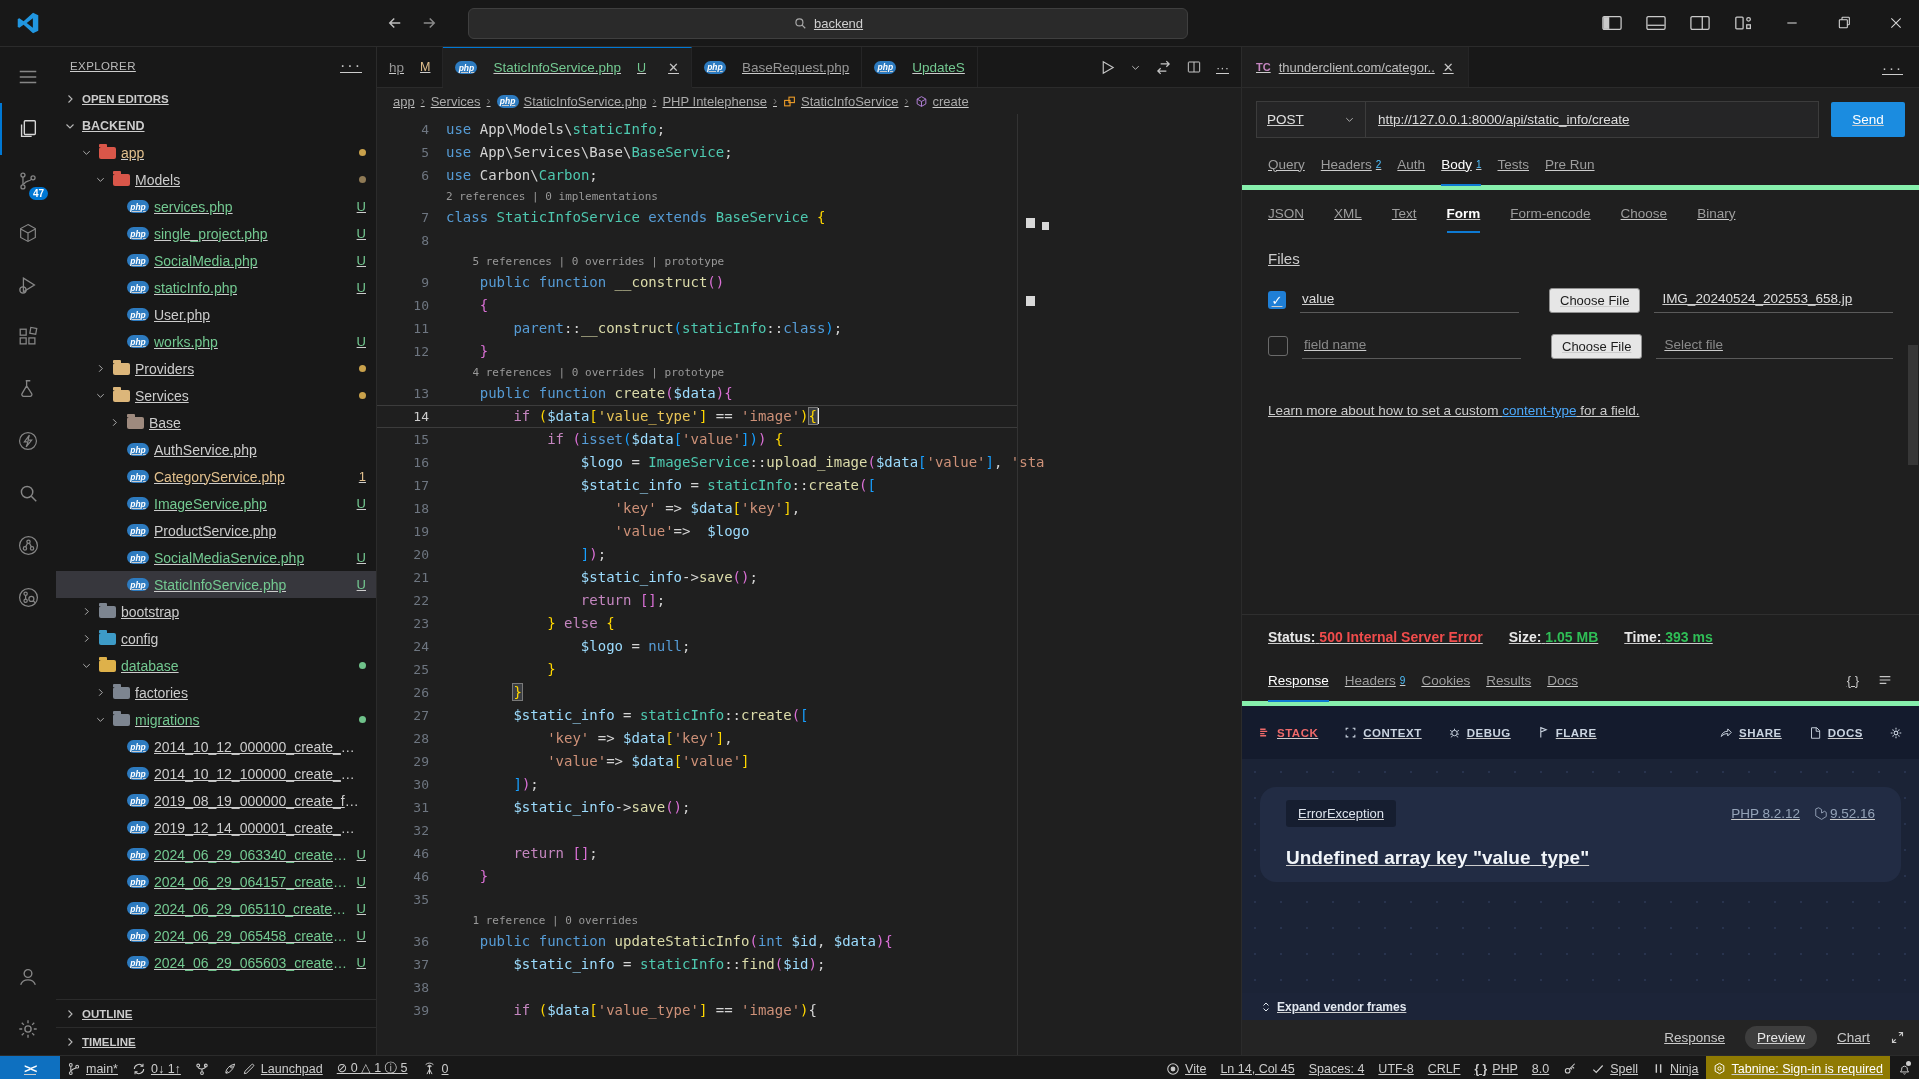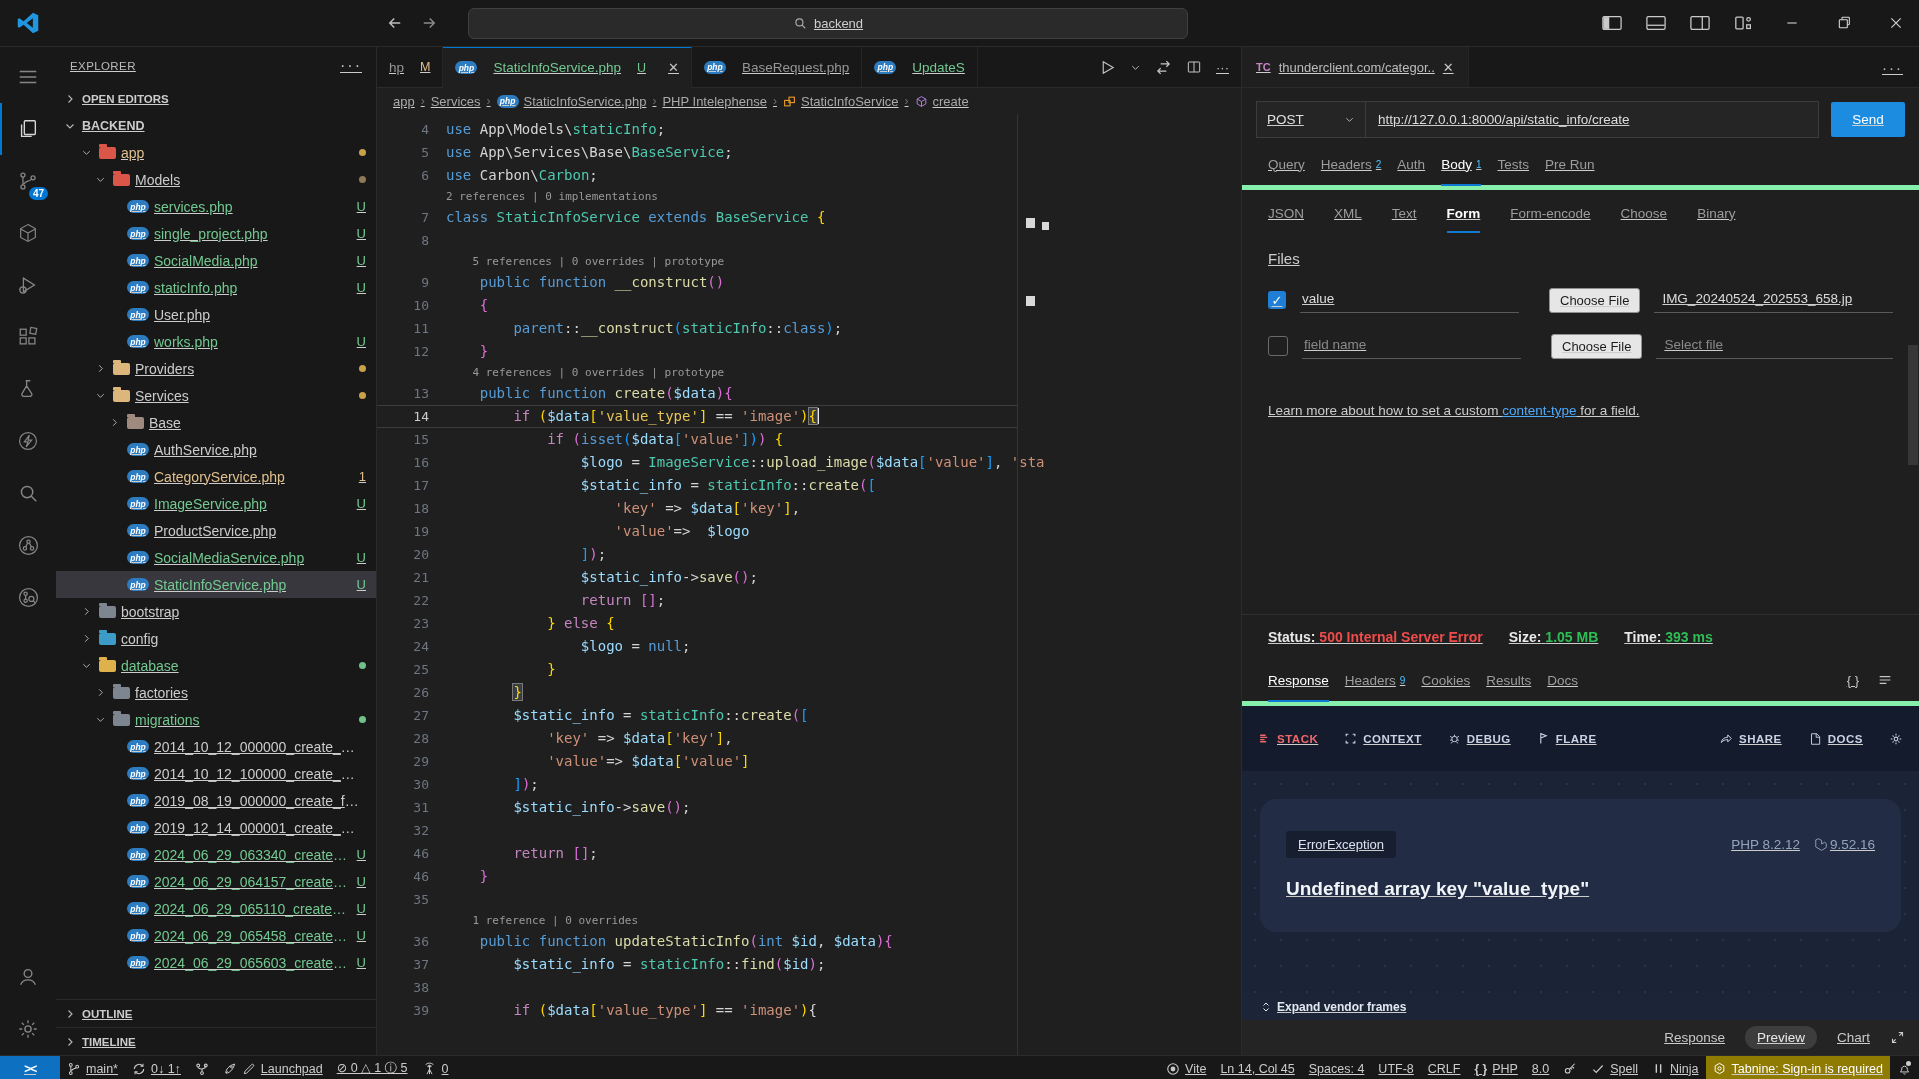--- a/index.html
+++ b/index.html
@@ -102,27 +102,27 @@
   #learn a{color:#4daafc;text-decoration:underline}
   #tc-spacer{flex:1}
   #statusrow{border-top:1px solid #2f2f2f;padding:14px 26px;font-size:14px;display:flex;gap:26px;align-items:center}
   .st-label{font-weight:bold;color:#e8e8e8}
   .st-red{color:#f14c4c;font-weight:bold}
   .st-green{color:#2fbe56;font-weight:bold}
   #resptabs{margin-top:0}
   #resptabs .right-ics{margin-left:auto;display:flex;gap:18px;color:#c5c5c5;align-items:center}
   
   #ignition{display:flex;flex-direction:column;height:314px}
-  #ig-toolbar{height:33px;background:#141b2d;display:flex;align-items:center;gap:26px;padding:16px 16px;
+  #ig-toolbar{height:33px;background:#141b2d;display:flex;align-items:center;gap:26px;padding:10px 16px;
      font-size:11.5px;font-weight:bold;letter-spacing:.5px;color:#cbd5e1}
   .ig-item{display:flex;align-items:center;gap:6px}
   .ig-red{color:#ef6a6a}
   #ig-toolbar .sp{flex:1}
   #ig-content{flex:1;background:#1b2336;background-image:radial-gradient(#28334e 1px,transparent 1.3px);background-size:26px 26px;padding:28px 18px 0 18px;position:relative}
-  #ig-card{background:#222c44;border-radius:16px;padding:32px 26px;}
+  #ig-card{background:#222c44;border-radius:16px;padding:13px 26px;}
   #ig-chiprow{display:flex;align-items:center}
   #ig-chip{background:#161e30;color:#dde3ec;font-size:13px;padding:6px 12px;border-radius:3px}
   #ig-vers{margin-left:auto;display:flex;align-items:center;gap:14px;color:#94a3b8;font-size:13.5px}
   #ig-msg{margin-top:20px;font-size:19px;font-weight:bold;color:#f1f5f9}
   #ig-expand{height:27px;background:#1c2438;display:flex;align-items:center;gap:5px;padding:0 18px;font-size:12px;font-weight:bold;color:#e2e8f0}
   
   #viewswitch{height:35px;background:#242424;display:flex;align-items:center;justify-content:flex-end;gap:8px;padding:0 14px;font-size:13.5px;color:#c9c9c9}
   .vs-item{padding:4px 12px}
   .vs-item.pill{background:#3d3d3d;border-radius:13px;color:#e8e8e8}
   

